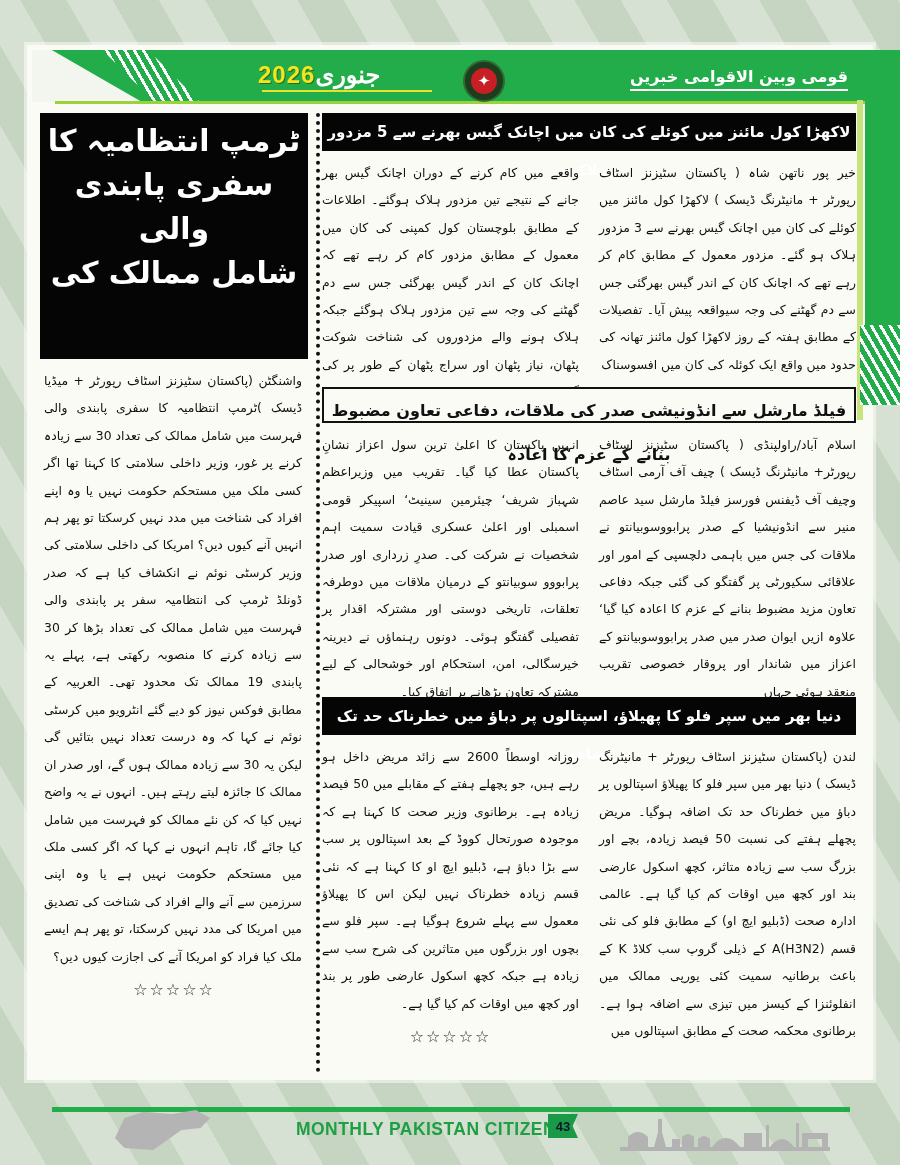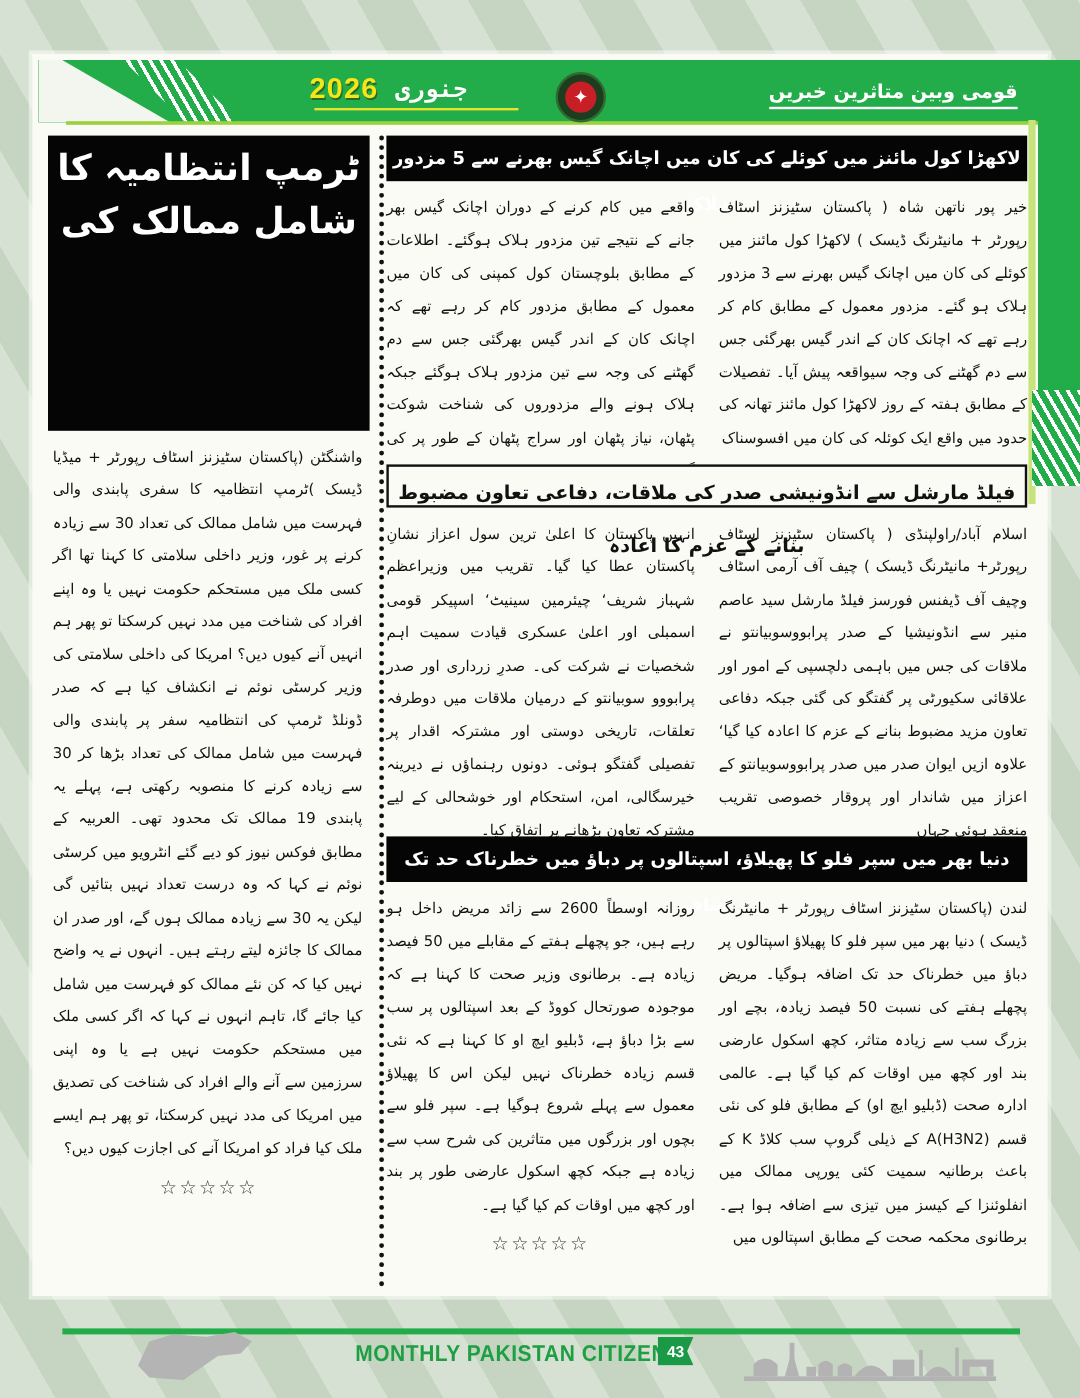--- a/index.html
+++ b/index.html
@@ -12,24 +12,24 @@
   .page{position:absolute;left:27px;top:45px;width:846px;height:1035px;background:#fbfbf5;
     box-shadow:0 0 0 3px rgba(255,255,255,0.5);}
   
   .header{position:absolute;left:32px;top:50px;width:868px;height:52px;background:#22ad4a;}
   .header-white-wedge{position:absolute;left:32px;top:50px;width:110px;height:52px;background:#f3f6ee;
     clip-path:polygon(0 0,18% 0,100% 100%,0 100%);}
   .stripes{position:absolute;left:70px;top:50px;width:130px;height:52px;
     background:repeating-linear-gradient(60deg,#fff 0 3px,transparent 3px 8px);
     clip-path:polygon(25% 0,60% 0,100% 100%,65% 100%);}
   .header-underline{position:absolute;left:55px;top:101px;width:810px;height:3px;background:#9bd13c;}
-  .date-wrap{position:absolute;left:258px;top:62px;height:26px;display:flex;align-items:center;gap:14px;direction:ltr;}
+  .date-wrap{position:absolute;left:258px;top:62px;height:26px;display:flex;align-items:center;direction:ltr;}
   .year{font-family:"Liberation Sans",sans-serif;font-weight:bold;font-size:24px;color:#f4e61a;
     letter-spacing:1px;text-shadow:1px 1px 0 #246b25;}
-  .month{font-family:Liberation Mono, monospace;font-weight:bold;font-size:20px;color:#fff;}
+  .month{font-family:Liberation Serif, serif;font-weight:bold;font-size:24px;color:#fff;}
   .date-line{position:absolute;left:262px;top:90px;width:170px;height:2px;background:#e7e32a;}
   .logo{position:absolute;left:268px;top:60px;width:38px;height:38px;border-radius:50%;
     background:#1d3d1f;border:2px solid #2f6b30;display:flex;align-items:center;justify-content:center;}
   .logo-inner{width:26px;height:26px;border-radius:50%;background:#c81e25;color:#fff;font-size:15px;
     display:flex;align-items:center;justify-content:center;}
   .section-title{position:absolute;right:52px;top:67px;color:#fff;font-size:16px;font-weight:bold;direction:rtl;
     border-bottom:2px solid #fff;padding-bottom:3px;}
   .right-strip{position:absolute;left:865px;top:100px;width:35px;height:235px;background:#22ad4a;}
   .right-stripes{position:absolute;left:860px;top:325px;width:40px;height:80px;
     background:repeating-linear-gradient(60deg,#fff 0 3px,#22ad4a 3px 8px);}
@@ -47,21 +47,21 @@
   .hl-black{background:#050505;color:#fff;text-align:center;direction:rtl;font-size:15px;font-weight:bold;
     height:38px;line-height:38px;}
   .hl-boxed{border:2px solid #111;background:#fbfbf5;color:#111;text-align:center;direction:rtl;font-size:16px;font-weight:bold;
     height:36px;line-height:44px;box-sizing:border-box;}
   .cols{display:flex;flex-direction:row-reverse;gap:20px;margin-top:8px;}
   .col{width:257px;}
   
   .footer-line{position:absolute;left:52px;top:1107px;width:798px;height:5px;background:#22ad4a;}
   .footer-title{position:absolute;left:296px;top:1118px;font-family:"Liberation Sans",sans-serif;font-weight:bold;
     font-size:19px;color:#1e9f44;letter-spacing:0.5px;transform:scaleX(0.92);transform-origin:left;}
-  .page-num{position:absolute;left:548px;top:1114px;width:30px;height:24px;background:#1a9a46;color:#ffffff;
+  .page-num{position:absolute;left:548px;top:1114px;width:30px;height:24px;background:#1a9a46;color:#0f172a;
     font-family:"Liberation Sans",sans-serif;font-size:13px;font-weight:bold;display:flex;align-items:center;justify-content:center;
     clip-path:polygon(0 0,100% 0,82% 50%,100% 100%,0 100%);}
   .map-icon{position:absolute;left:115px;top:1110px;width:95px;height:40px;background:#b4b4b4;
     clip-path:polygon(10% 20%,30% 5%,60% 10%,85% 0,100% 20%,90% 45%,70% 50%,55% 75%,40% 100%,10% 95%,0 70%);}
   .skyline{position:absolute;left:620px;top:1117px;width:210px;height:34px;}
 </style>
 </head>
 <body>
 
 <div class="bg-pattern"></div>
@@ -72,28 +72,29 @@
 <div class="stripes"></div>
 <div class="header-underline"></div>
 <div class="date-wrap">
   <span class="year">2026</span>
   <span class="month">جنوری</span>
 </div>
 <div class="date-line"></div>
 <div class="logo" style="left:463px;">
   <div class="logo-inner">✦</div>
 </div>
-<div class="section-title">قومی وبین متاثرین خبریں</div>
+<div class="section-title">قومی وبین الاقوامی خبریں</div>
 <div class="right-light"></div>
 <div class="right-strip"></div>
 <div class="right-stripes"></div>
 
 <div class="left-col">
   <div class="big-headline">
     <div>ٹرمپ انتظامیہ کا</div>
+    <div>سفری پابندی والی</div>
     <div>شامل ممالک کی</div>
   </div>
   <div class="body-text left-body">واشنگٹن (پاکستان سٹیزنز اسٹاف رپورٹر + میڈیا ڈیسک )ٹرمپ انتظامیہ کا سفری پابندی والی فہرست میں شامل ممالک کی تعداد 30 سے زیادہ کرنے پر غور، وزیر داخلی سلامتی کا کہنا تھا اگر کسی ملک میں مستحکم حکومت نہیں یا وہ اپنے افراد کی شناخت میں مدد نہیں کرسکتا تو پھر ہم انہیں آنے کیوں دیں؟ امریکا کی داخلی سلامتی کی وزیر کرسٹی نوئم نے انکشاف کیا ہے کہ صدر ڈونلڈ ٹرمپ کی انتظامیہ سفر پر پابندی والی فہرست میں شامل ممالک کی تعداد بڑھا کر 30 سے زیادہ کرنے کا منصوبہ رکھتی ہے، پہلے یہ پابندی 19 ممالک تک محدود تھی۔ العربیہ کے مطابق فوکس نیوز کو دیے گئے انٹرویو میں کرسٹی نوئم نے کہا کہ وہ درست تعداد نہیں بتائیں گی لیکن یہ 30 سے زیادہ ممالک ہوں گے، اور صدر ان ممالک کا جائزہ لیتے رہتے ہیں۔ انہوں نے یہ واضح نہیں کیا کہ کن نئے ممالک کو فہرست میں شامل کیا جائے گا، تاہم انہوں نے کہا کہ اگر کسی ملک میں مستحکم حکومت نہیں ہے یا وہ اپنی سرزمین سے آنے والے افراد کی شناخت کی تصدیق میں امریکا کی مدد نہیں کرسکتا، تو پھر ہم ایسے ملک کیا فراد کو امریکا آنے کی اجازت کیوں دیں؟</div>
   <div class="stars">☆☆☆☆☆</div>
 </div>
 
 <div class="divider-dotted"></div>
 
 <div class="article" style="top:113px;">
   <div class="hl-black">لاکھڑا کول مائنز میں کوئلے کی کان میں اچانک گیس بھرنے سے 5 مزدور ہلاک</div>

